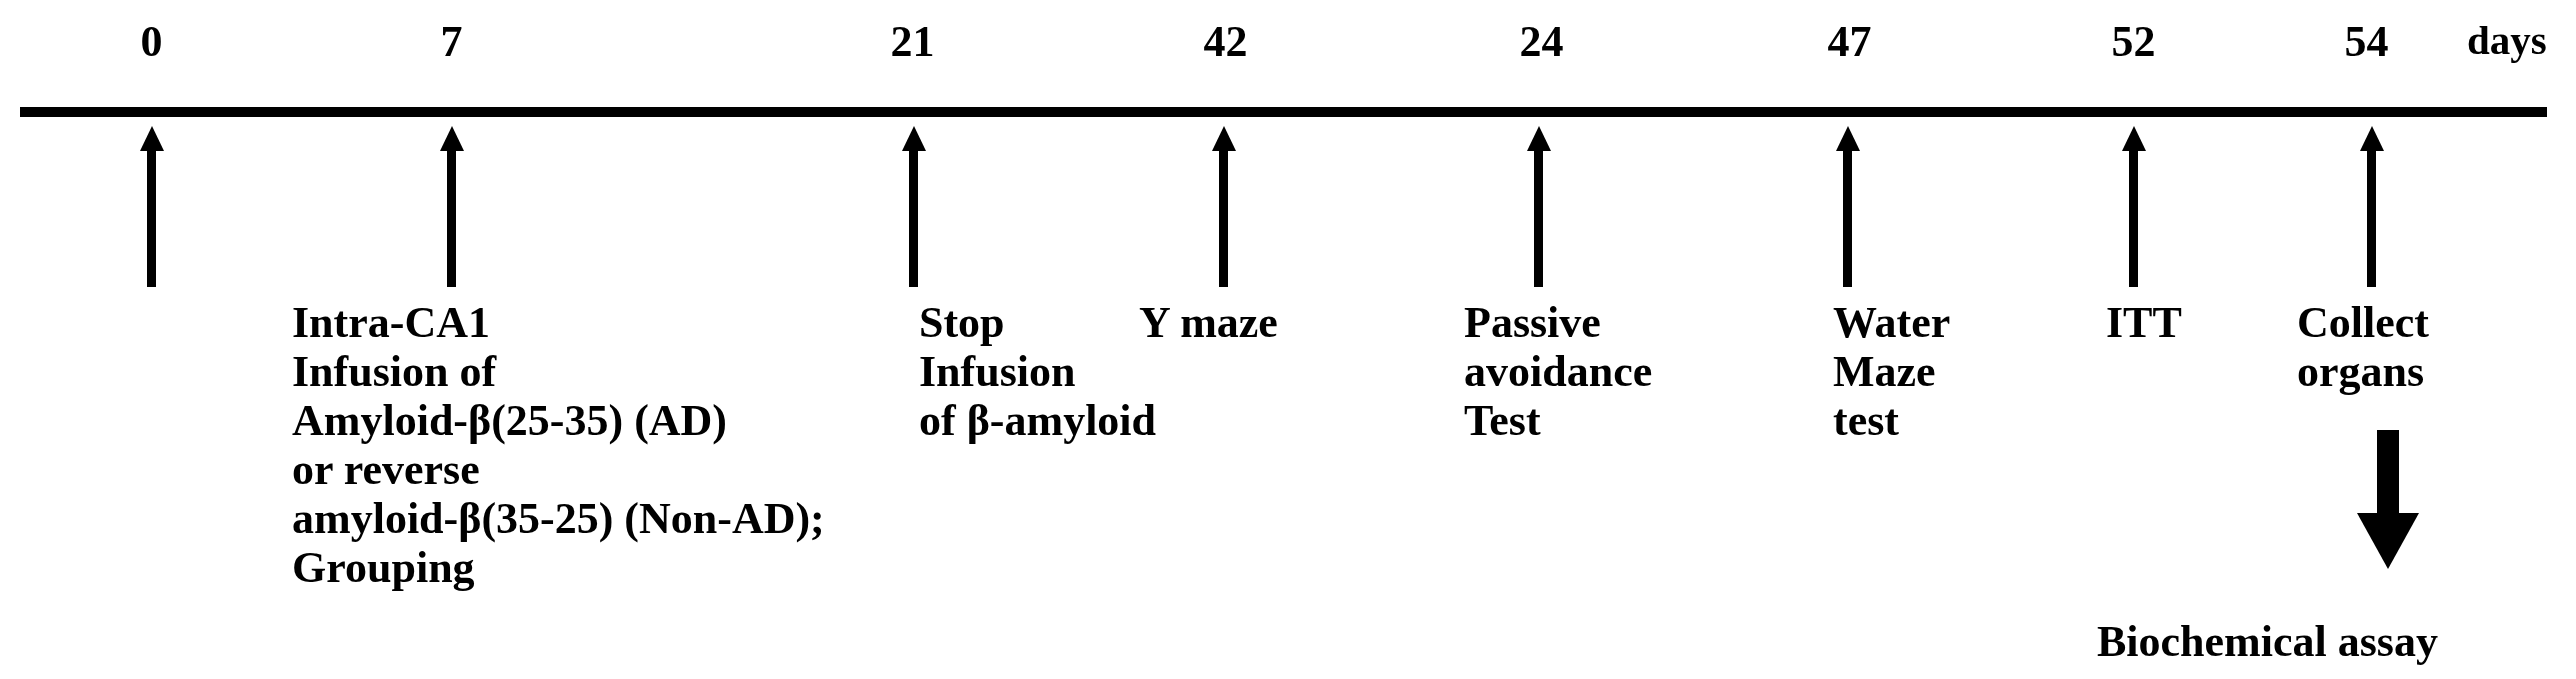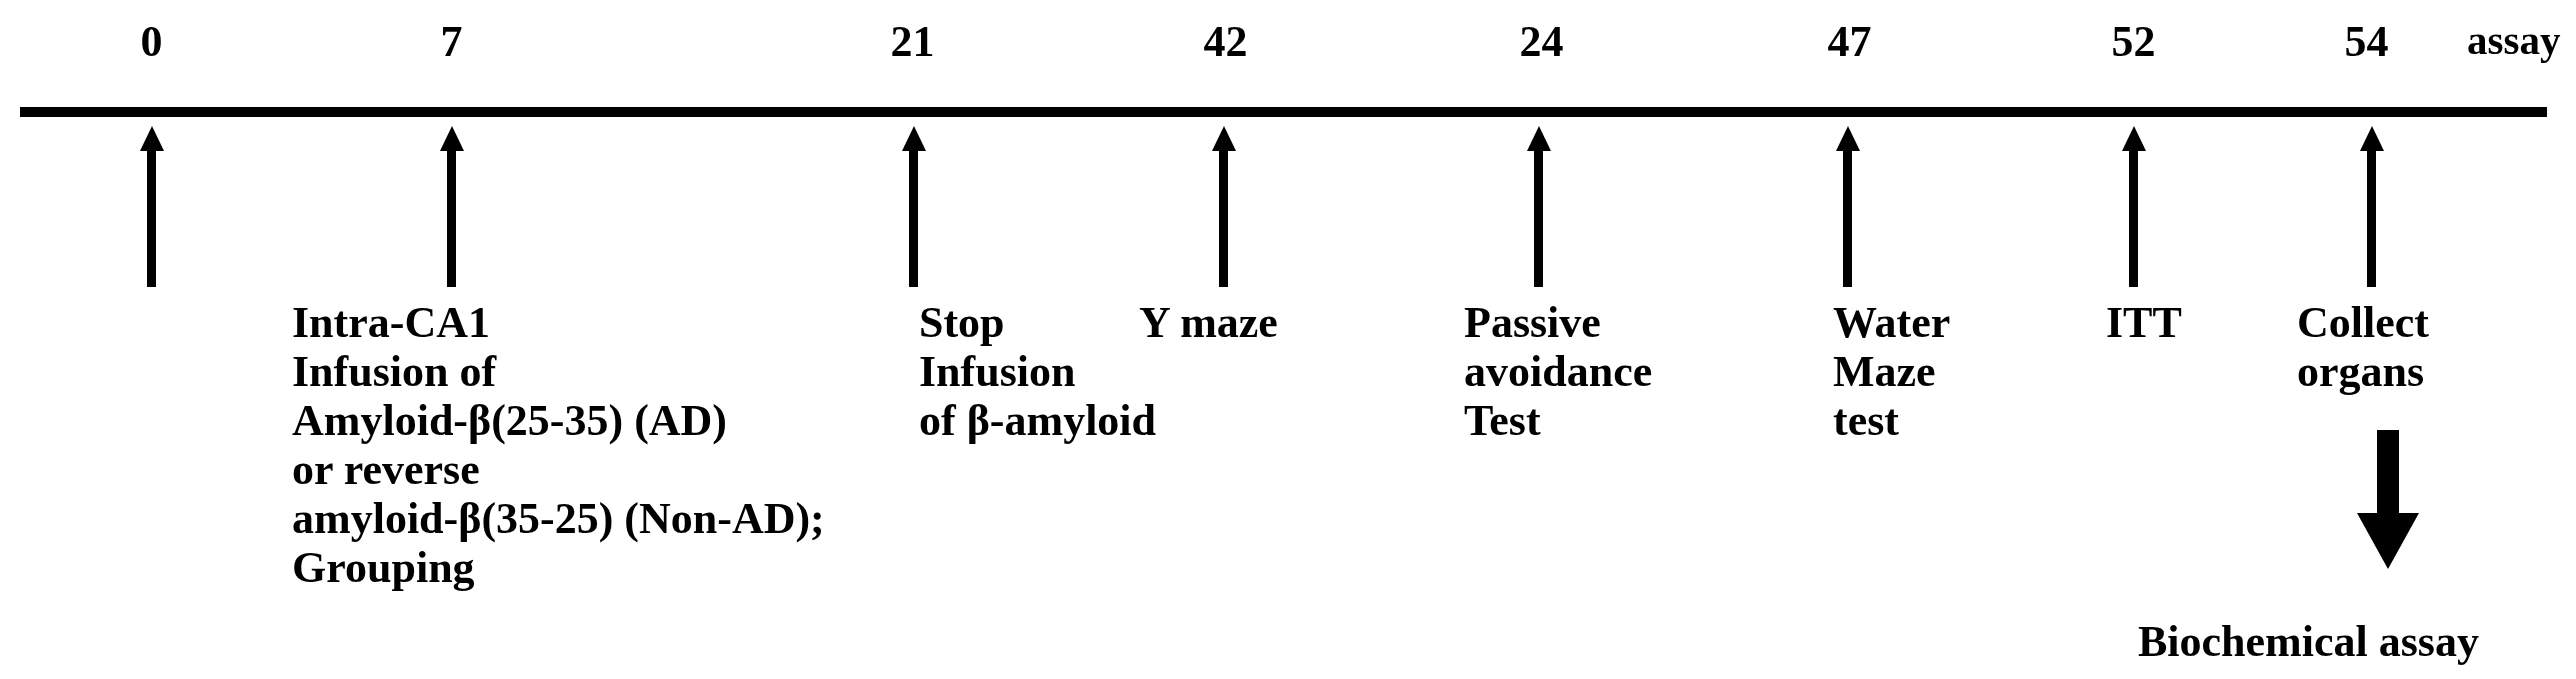--- a/index.html
+++ b/index.html
@@ -95,40 +95,39 @@
     border-right: 31px solid transparent;
     border-top: 56px solid #000000;
   }
   .followup-label {
     position: absolute;
     left: 2097px;
     top: 617px;
     font-size: 44px;
     line-height: 49px;
     white-space: nowrap;
-    margin-left: 41px;
   }
 </style>
 </head>
 <body>
 
 <div id="figure">
 
   <div class="timeline-bar"></div>
 
   <div class="tick-label" style="left:81px">0</div>
   <div class="tick-label" style="left:381px">7</div>
   <div class="tick-label" style="left:842px">21</div>
   <div class="tick-label" style="left:1155px">42</div>
   <div class="tick-label" style="left:1471px">24</div>
   <div class="tick-label" style="left:1779px">47</div>
   <div class="tick-label" style="left:2063px">52</div>
   <div class="tick-label" style="left:2296px">54</div>
 
-  <div class="unit-label">assay</div>
+  <div class="unit-label">days</div>
 
   <div class="up-arrow" style="left:139px">
       <div class="arrow-head"></div>
       <div class="arrow-shaft"></div>
     </div>
   <div class="up-arrow" style="left:439px">
       <div class="arrow-head"></div>
       <div class="arrow-shaft"></div>
     </div>
   <div class="up-arrow" style="left:901px">

